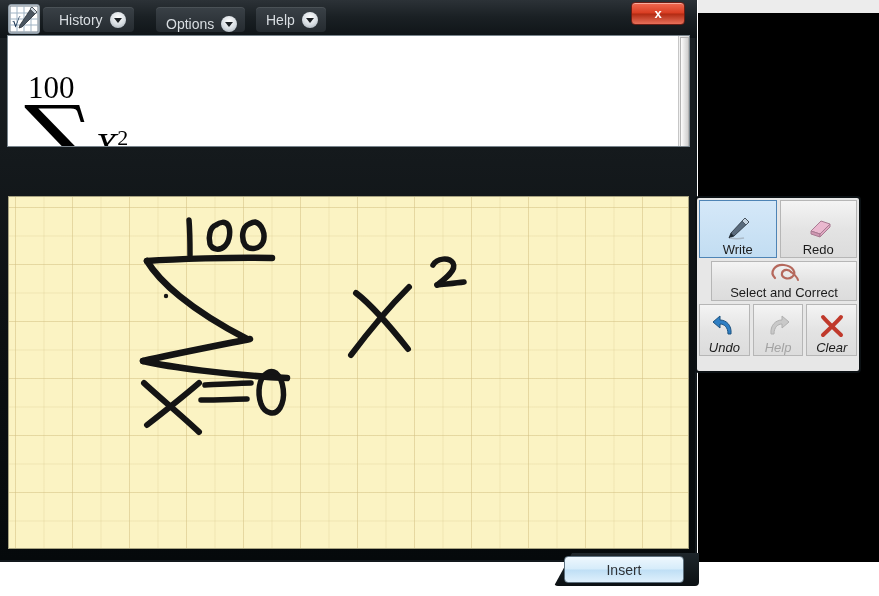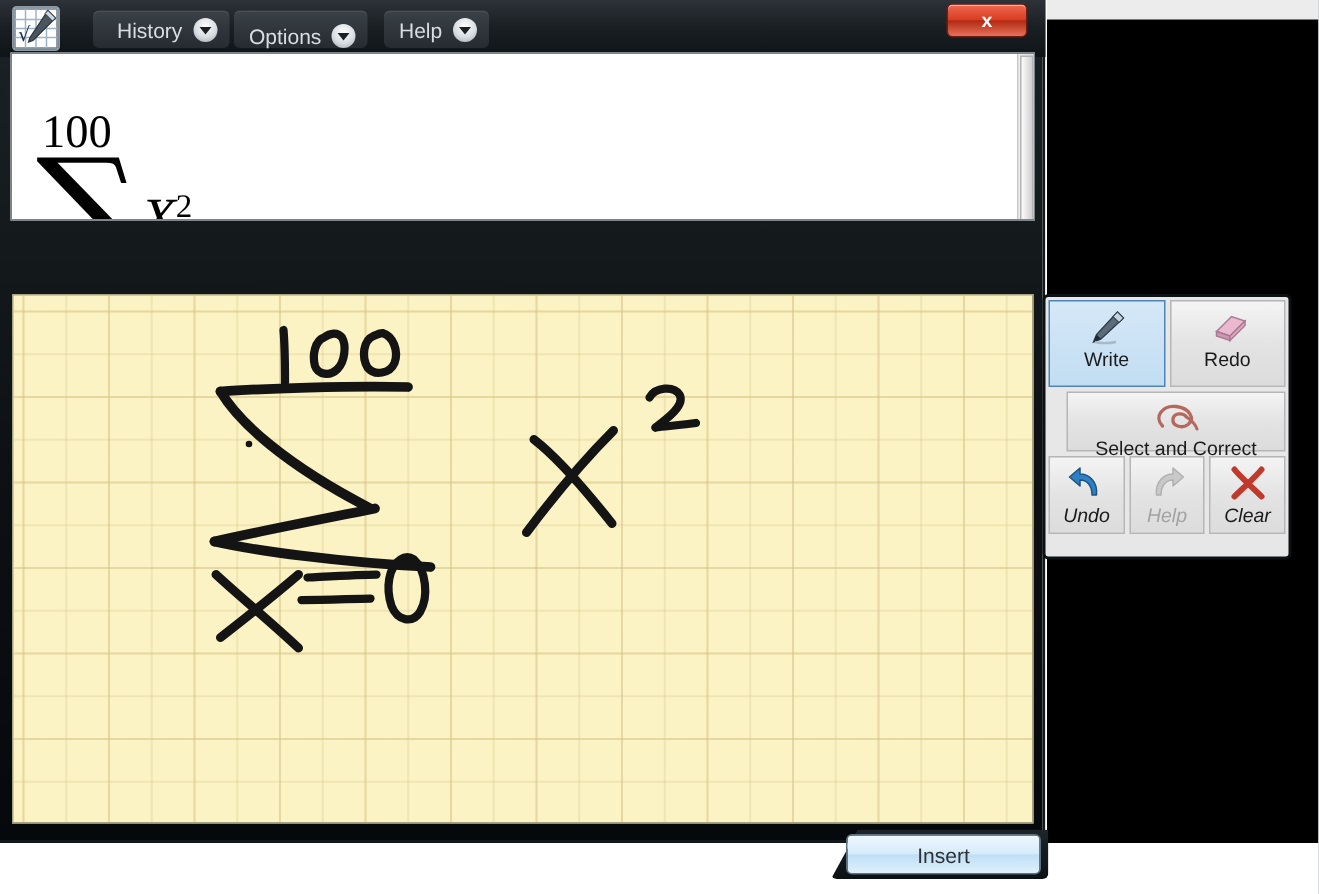--- a/index.html
+++ b/index.html
@@ -101,21 +101,21 @@
     display: flex; align-items: center; justify-content: center;
   }
   .menu-btn .caret::after {
     content: "";
     width: 0; height: 0;
     border-left: 4px solid transparent;
     border-right: 4px solid transparent;
     border-top: 5px solid #1b2024;
     margin-top: 1px;
   }
-  #menu-history { left: 62px; padding-left: 16px; }
+  #menu-history { left: 43px; padding-left: 16px; }
   #menu-options { left: 156px; align-items: flex-end; }
   #menu-help    { left: 256px; }
 
   #close-button {
     position: absolute;
     right: 12px; top: 2px;
     width: 54px; height: 23px;
     border-radius: 4px;
     border: 1px solid #6b1d14;
     background: linear-gradient(180deg,#f06a52 0%, #d93d22 48%, #b12a12 52%, #e8705a 100%);
@@ -233,21 +233,21 @@
     gap: 3px;
     margin-bottom: 3px;
   }
   .tool-btn {
     background: linear-gradient(180deg,#f4f4f4 0%,#e3e3e3 52%,#dcdcdc 100%);
     border: 1px solid #b6b6b6;
     box-sizing: border-box;
     display: flex;
     flex-direction: column;
     align-items: center;
-    justify-content: flex-start;
+    justify-content: flex-end;
     font-size: 13px;
     color: #1b1b1b;
     cursor: default;
     padding-top: 4px;
   }
   .tool-btn.selected {
     background: linear-gradient(180deg,#d5e8f8 0%,#c2ddf2 100%);
     border: 1px solid #4e84b5;
   }
   .tool-btn.disabled { color: #a3a3a3; }
@@ -267,21 +267,21 @@
     position: absolute;
     left: 0; top: 0;
     width: 145px; height: 33px;
     background: linear-gradient(180deg,#1e262b 0%,#0b1013 100%);
     clip-path: polygon(18px 0, 145px 0, 145px 33px, 0 33px);
     border-radius: 0 0 4px 4px;
   }
   #insert-button {
     position: absolute;
     left: 10px; top: 3px;
-    width: 130px; height: 27px;
+    width: 120px; height: 27px;
     border-radius: 4px;
     border: 1px solid #5d707e;
     box-sizing: border-box;
     background: linear-gradient(180deg,#eef7fd 0%,#d6ecfa 48%,#bfdff5 52%,#dff0fc 100%);
     color: #2e3236;
     font-size: 14px;
     display: flex; align-items: center; justify-content: center;
     cursor: default;
   }
 </style>

